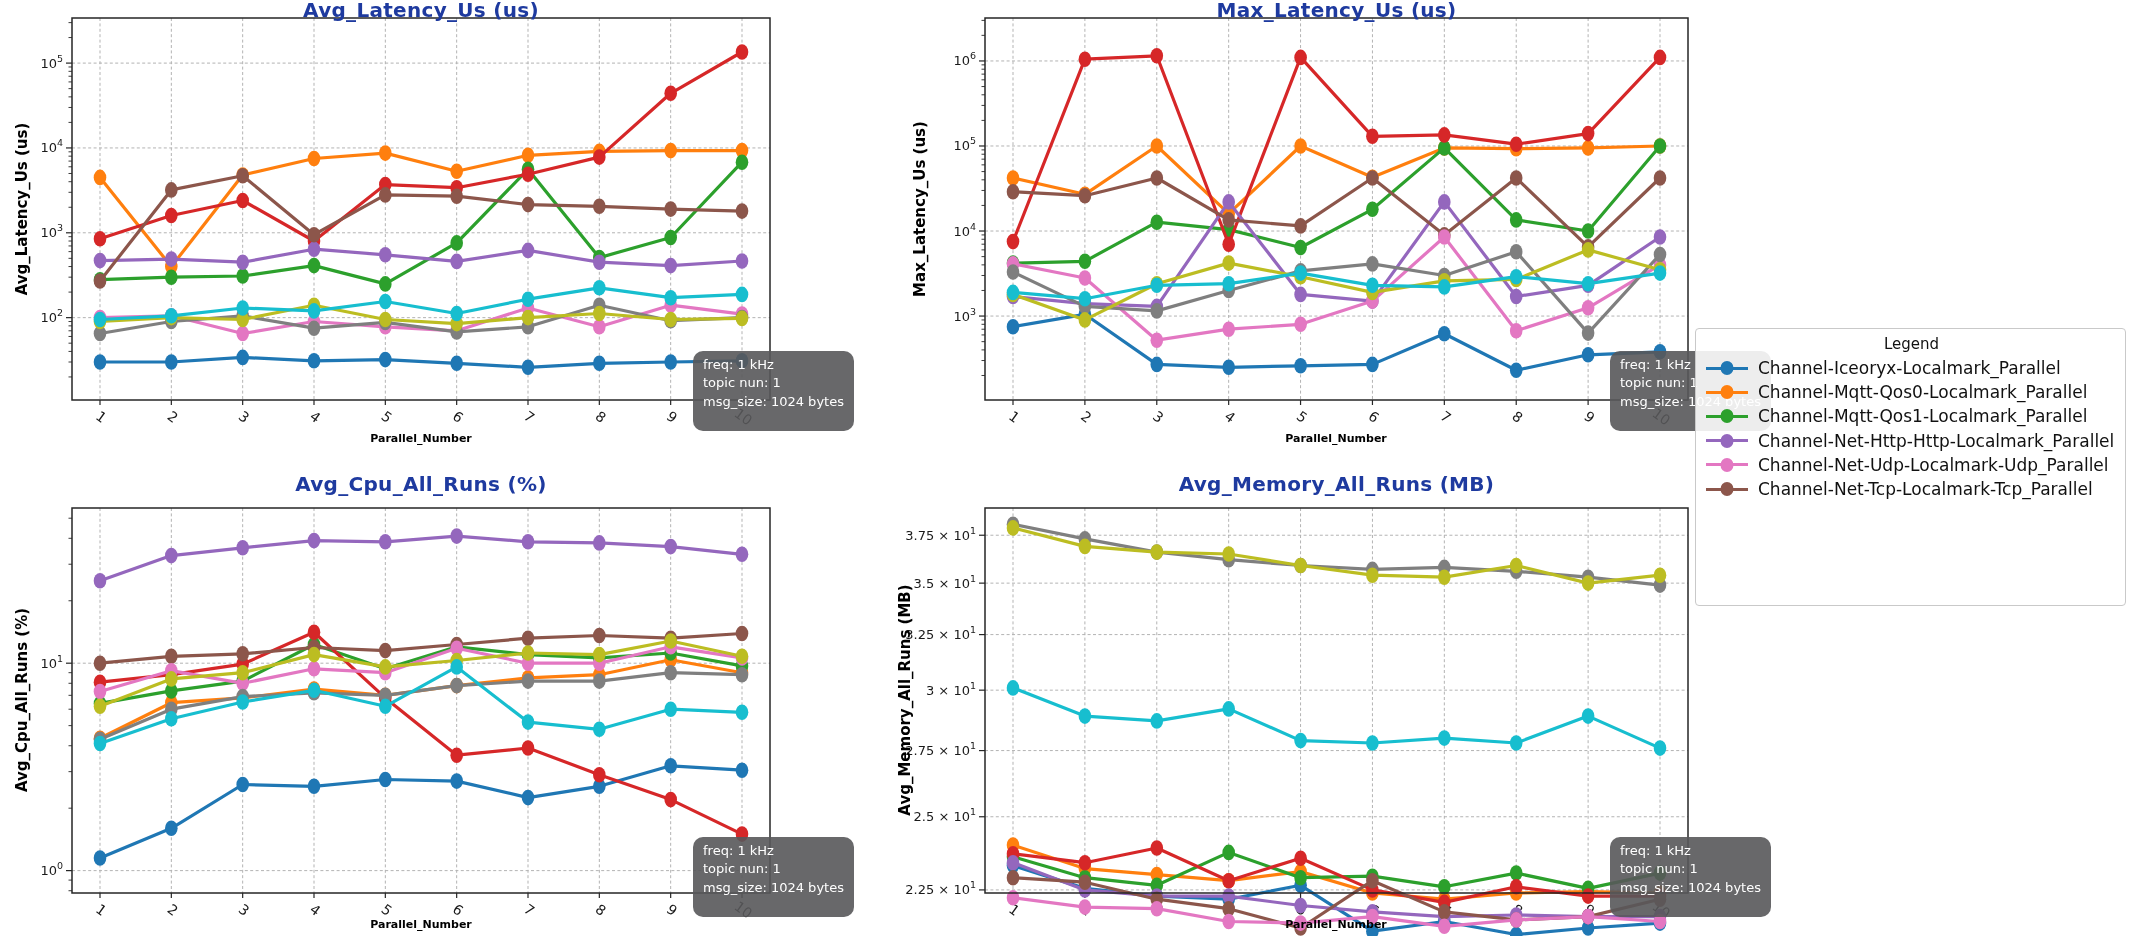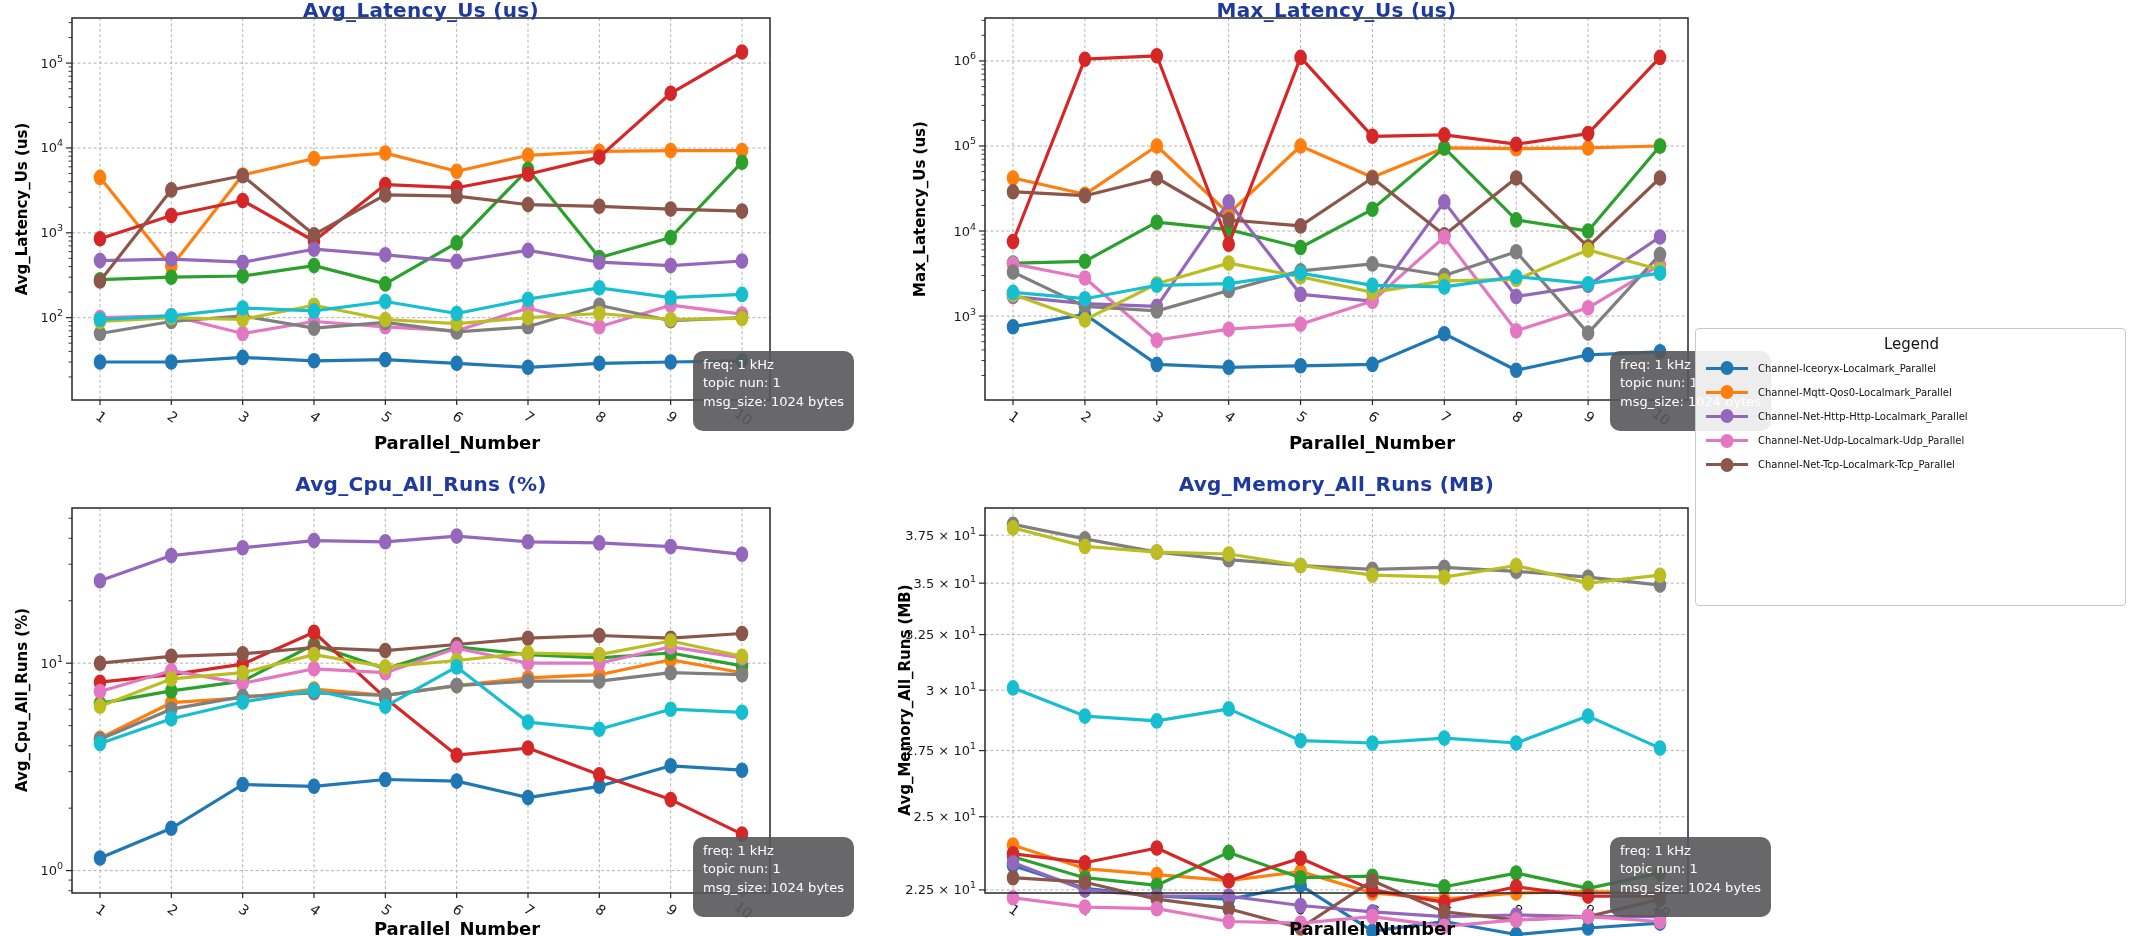--- a/index.html
+++ b/index.html
@@ -10,34 +10,34 @@
   .spine{stroke:#262626;stroke-width:1.5;fill:none;}
   .tickstub{stroke:#262626;stroke-width:1.2;}
   .minorstub{stroke:#262626;stroke-width:0.9;}
   .ytick{font-family:"DejaVu Sans",sans-serif;font-size:13px;fill:#1a1a1a;}
   .ytick tspan.sup{font-size:9.5px;}
   .xtick{font-family:"DejaVu Sans",sans-serif;font-size:14px;fill:#1a1a1a;}
   .chart-title{position:absolute;z-index:2;text-align:center;font-weight:bold;font-size:20px;
        letter-spacing:0.3px;}
   .axis-ylabel{position:absolute;z-index:2;font-weight:bold;font-size:15px;color:#000;
        transform:translate(-50%,-50%) rotate(-90deg);white-space:nowrap;}
-  .axis-xlabel{position:absolute;z-index:2;font-weight:bold;font-size:18px;color:#000;
-       transform:translate(-50%,0);white-space:nowrap;margin-left:36px;}
+  .axis-xlabel{position:absolute;z-index:2;font-weight:bold;font-size:11px;color:#000;
+       transform:translate(-50%,0);white-space:nowrap;}
   .anno{position:absolute;z-index:3;background:rgba(88,88,90,0.9);color:#ffffff;
        font-size:13px;line-height:1.42;padding:5px 10px 20px 10px;white-space:nowrap;border-radius:10px;}
   #legend{position:absolute;z-index:5;left:1695px;top:328px;width:431px;height:278px;
        background:rgba(255,255,255,0.88);border:1.2px solid #c9c9c9;border-radius:4px;
        box-sizing:border-box;padding:4px 8px 6px 10px;}
   #legend .legend-title{text-align:center;font-size:15px;color:#111;margin:2px 0 3px 0;}
   .legend-row{display:flex;align-items:center;height:24.2px;}
   .legend-swatch{position:relative;width:42px;height:16px;flex:0 0 42px;margin-right:10px;}
   .legend-swatch .lw{position:absolute;left:0;right:0;top:6.5px;height:3px;}
   .legend-swatch .dot{position:absolute;left:50%;top:50%;width:13px;height:14px;border-radius:50%;
        transform:translate(-50%,-50%);}
-  .legend-label{font-size:10px;color:#111;white-space:nowrap;}
+  .legend-label{font-size:17px;color:#111;white-space:nowrap;}
 </style>
 </head>
 <body>
 
 <svg id="canvas" width="2130" height="936">
     <line x1="100" x2="100" y1="18" y2="400" class="grid"></line>
     <line x1="100" x2="100" y1="400" y2="405" class="tickstub"></line>
     <text x="102" y="422" class="xtick" text-anchor="middle" transform="rotate(36 102 416)">1</text>
     <line x1="171.33333333333331" x2="171.33333333333331" y1="18" y2="400" class="grid"></line>
     <line x1="171.33333333333331" x2="171.33333333333331" y1="400" y2="405" class="tickstub"></line>
@@ -783,20 +783,27 @@
       </div>
       <div class="legend-row">
         <span class="legend-swatch">
           <span class="lw" style="background: rgb(255, 127, 14);"></span>
           <span class="dot" style="background: rgb(255, 127, 14);"></span>
         </span>
         <span class="legend-label">Channel-Mqtt-Qos0-Localmark_Parallel</span>
       </div>
       <div class="legend-row">
         <span class="legend-swatch">
+          <span class="lw" style="background: rgb(44, 160, 44);"></span>
+          <span class="dot" style="background: rgb(44, 160, 44);"></span>
+        </span>
+        <span class="legend-label">Channel-Mqtt-Qos1-Localmark_Parallel</span>
+      </div>
+      <div class="legend-row">
+        <span class="legend-swatch">
           <span class="lw" style="background: rgb(148, 103, 189);"></span>
           <span class="dot" style="background: rgb(148, 103, 189);"></span>
         </span>
         <span class="legend-label">Channel-Net-Http-Http-Localmark_Parallel</span>
       </div>
       <div class="legend-row">
         <span class="legend-swatch">
           <span class="lw" style="background: rgb(227, 119, 194);"></span>
           <span class="dot" style="background: rgb(227, 119, 194);"></span>
         </span>

